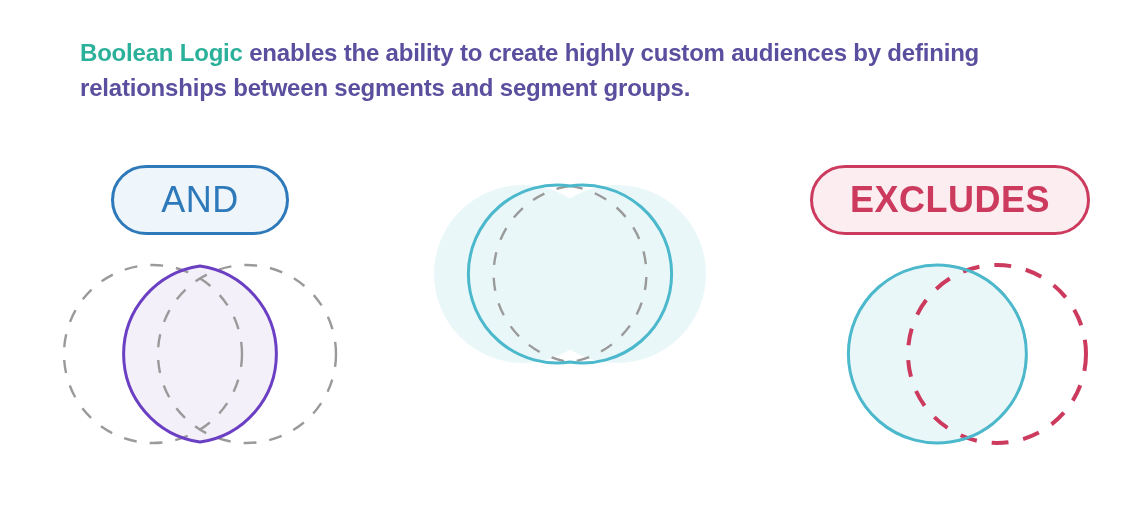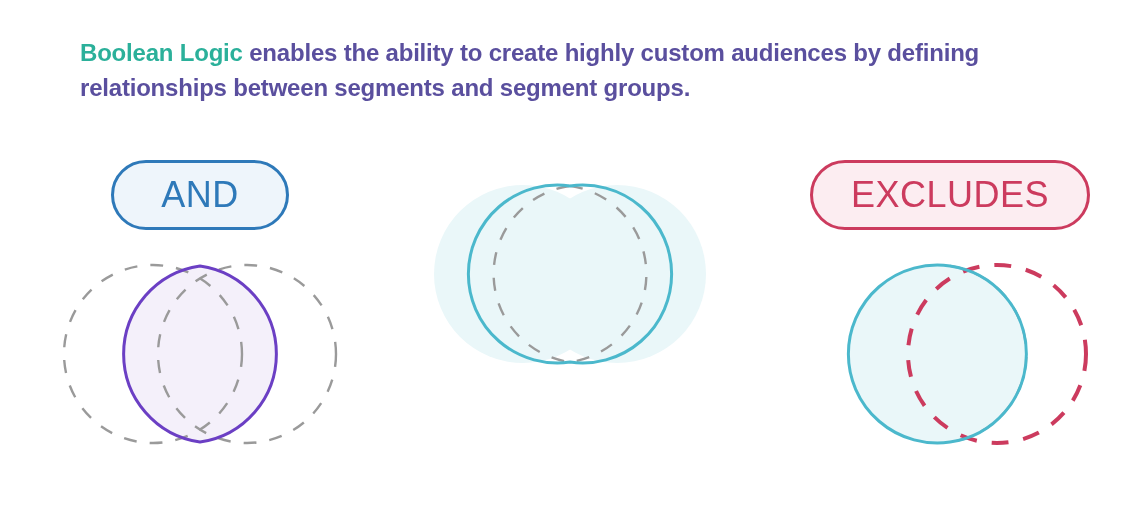--- a/index.html
+++ b/index.html
@@ -38,21 +38,21 @@
     height: 340px;
   }
   #col-and      { left: 10px; }
   #col-or       { left: 380px; }
   #col-excludes { left: 760px; }
 
   
   .pill-wrap {
     height: 80px;
     display: flex;
-    align-items: flex-start;
+    align-items: center;
     justify-content: center;
   }
   .pill {
     display: inline-flex;
     align-items: center;
     justify-content: center;
     height: 70px;
     border-radius: 36px;
     border-style: solid;
     border-width: 3px;
@@ -74,20 +74,21 @@
     border-color: #4db695;
     background: #f1f9f5;
     color: #4db695;
   }
   .pill.excludes {
     min-width: 280px;
     padding: 15px 30px;
     border-color: #cc3b5e;
     background: #fcedf1;
     color: #cc3b5e;
+    font-weight: bold;
   }
 
   
   .venn {
     margin-top: 18px;
     display: flex;
     justify-content: center;
   }
   .venn svg { display: block; }
 </style>

